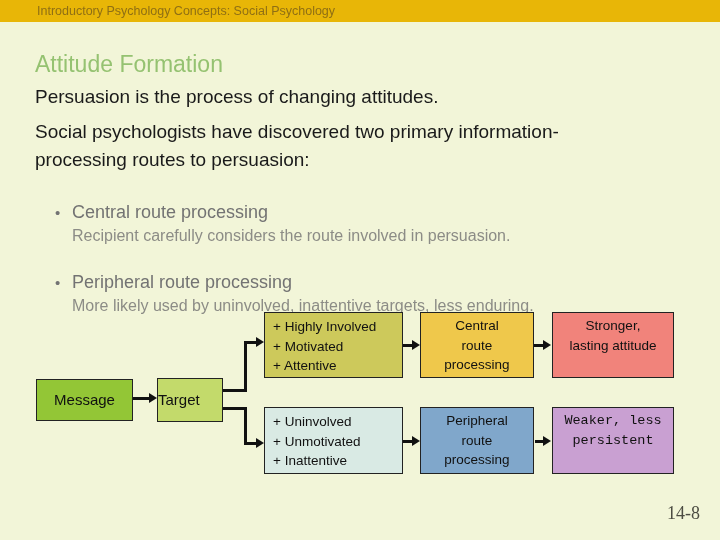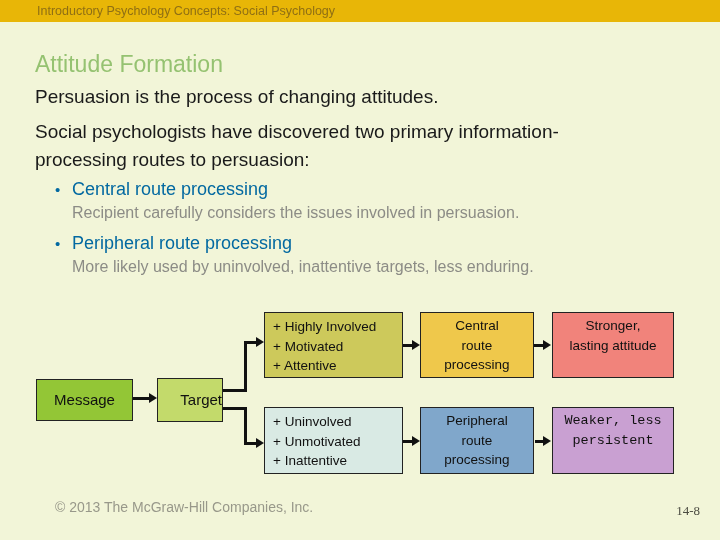--- a/index.html
+++ b/index.html
@@ -8,62 +8,62 @@
   .slide { position:relative; width:720px; height:540px; background:#F2F5D8; overflow:hidden; }
 
   .headerbar { position:absolute; left:0; top:0; width:720px; height:22px; background:#E8B607; }
   .headerbar .htext { position:absolute; left:37px; top:0; line-height:22px; font-size:12.5px; color:#8F6F14; }
 
   .title { position:absolute; left:35px; top:51px; font-size:23px; color:#95C271; }
   .para1 { position:absolute; left:35px; top:86px; font-size:19px; color:#1a1a1a; }
   .para2 { position:absolute; left:35px; top:118px; width:585px; font-size:19px; line-height:1.45; color:#1a1a1a; }
 
   .bullets { position:absolute; left:55px; top:177px; width:620px; }
-  .b-head { font-size:18px; color:#0369a1; line-height:24px; }
+  .b-head { font-size:18px; color:#737373; line-height:24px;margin-top:23px; }
   .b-head .dot { display:inline-block; width:17px; font-size:15px; }
   .b-detail { font-size:16px; color:#8C8C86; line-height:22px; margin-left:17px; margin-bottom:7px; }
 
   .box { position:absolute; border:1px solid #222; color:#111; font-size:13.5px; }
   .box-center { text-align:center; }
   .msg { left:36px; top:379px; width:97px; height:42px; font-size:15px; line-height:40px; text-align:center; }
-  .tgt { left:157px; top:378px; width:66px; height:44px; font-size:15px; line-height:42px; text-align:right; }
+  .tgt { left:157px; top:378px; width:66px; height:44px; font-size:15px; line-height:42px; text-align:left; }
   .cond { width:139px; height:66px; padding:4px 0 0 8px; line-height:19.5px; }
   .cond-top { left:264px; top:312px; }
   .cond-bot { left:264px; top:407px; height:67px; }
   .route { width:114px; height:66px; padding-top:3px; line-height:19.5px; }
   .route-top { left:420px; top:312px; }
   .route-bot { left:420px; top:407px; height:67px; }
   .outcome { width:122px; height:66px; padding-top:3px; line-height:19.5px; }
   .outcome-top { left:552px; top:312px; }
   .outcome-bot { left:552px; top:407px; height:67px; }
 
   .hline { position:absolute; height:3px; background:#111; }
   .vline { position:absolute; width:3px; background:#111; }
   .ahead { position:absolute; width:0; height:0; border-top:5px solid transparent; border-bottom:5px solid transparent; border-left:8px solid #111; }
 
   .copyright { position:absolute; left:55px; top:499px; font-size:14px; color:#98988A; }
-  .pagenum { position:absolute; right:20px; top:503px; font-size:13px; color:#4c4c42; font-family:"Liberation Serif", serif; }
+  .pagenum { position:absolute; right:20px; top:503px; font-size:18px; color:#4c4c42; font-family:"Liberation Serif", serif; }
 </style>
 </head>
 <body>
 
 <div class="slide" style="background: rgb(242, 245, 216);">
 
   <div class="headerbar" style="background: rgb(232, 182, 7);">
     <div class="htext">Introductory Psychology Concepts: Social Psychology</div>
   </div>
 
   <div class="title">Attitude Formation</div>
 
   <div class="para1">Persuasion is the process of changing attitudes.</div>
   <div class="para2">Social psychologists have discovered two primary information-processing routes to persuasion:</div>
 
   <div class="bullets">
     <div class="b-head"><span class="dot">•</span><span>Central route processing</span></div>
-    <div class="b-detail">Recipient carefully considers the issues involved in persuasion.</div>
+    <div class="b-detail">Recipient carefully considers the route involved in persuasion.</div>
     <div class="b-head"><span class="dot">•</span><span>Peripheral route processing</span></div>
     <div class="b-detail">More likely used by uninvolved, inattentive targets, less enduring.</div>
   </div>
 
   <div class="box msg" style="background: rgb(147, 198, 54);">Message</div>
   <div class="box tgt" style="background: rgb(195, 218, 107);">Target</div>
 
   <div class="box cond cond-top" style="background: rgb(205, 201, 91);">
     <div>+ Highly Involved</div>
     <div>+ Motivated</div>
@@ -123,16 +123,15 @@
   </div>
   <div>
     <div class="hline" style="left:403px; top:440px; width:10px;"></div>
     <div class="ahead" style="left:412px; top:436px;"></div>
   </div>
   <div>
     <div class="hline" style="left:535px; top:440px; width:10px;"></div>
     <div class="ahead" style="left:543px; top:436px;"></div>
   </div>
 
-  <div class="copyright">© 2013 The McGraw-Hill Companies, Inc.</div>
   <div class="pagenum">14-8</div>
 
 </div>
 
 </body></html>

